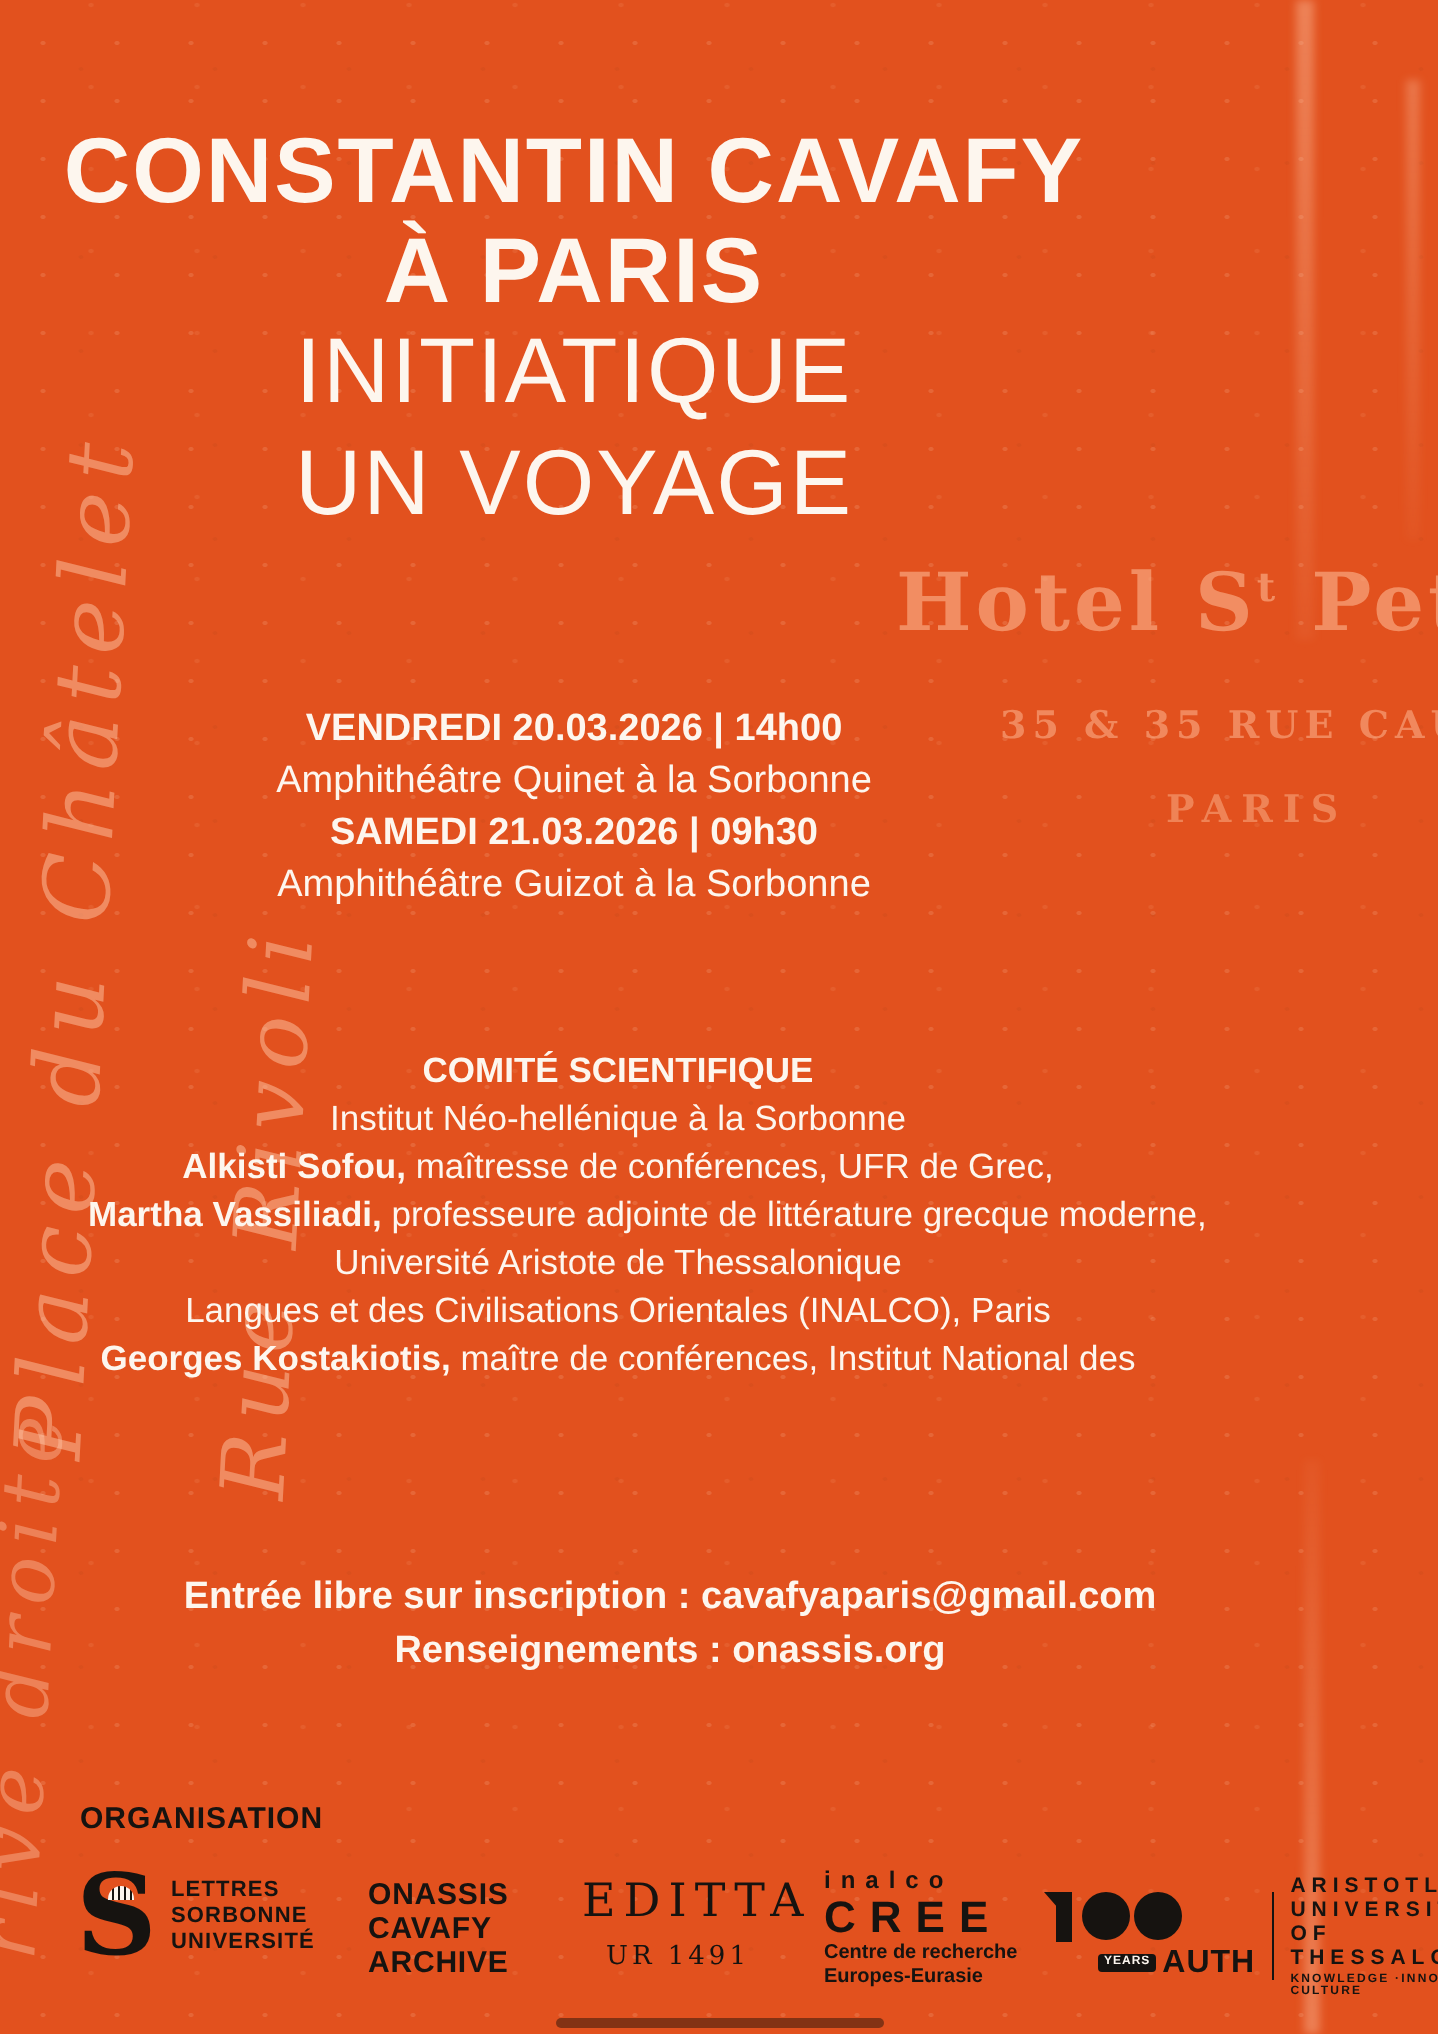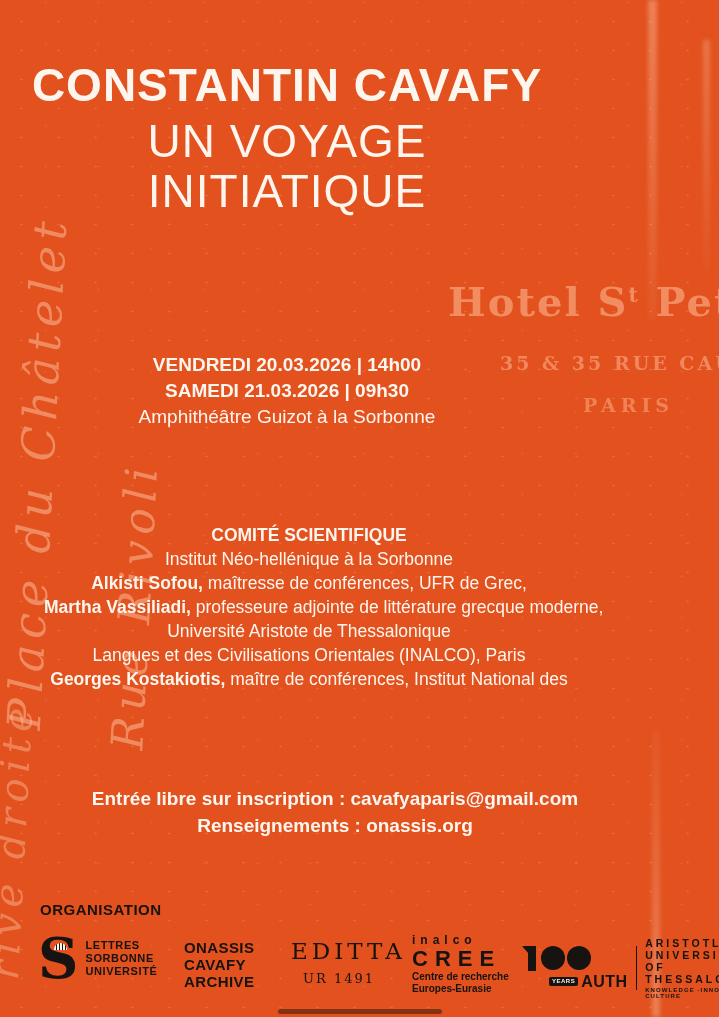--- a/index.html
+++ b/index.html
@@ -128,26 +128,28 @@
   <div class="hw hw1">Place du Châtelet</div>
   <div class="hw hw2">Rue Rivoli</div>
   <div class="hw hw3">rive droite</div>
 
   <div class="lh lh-title"><span>Hotel S</span><sup>t</sup><span> Petersb</span></div>
   <div class="lh lh-address">35 &amp; 35 RUE CAUMAR</div>
   <div class="lh lh-city">PARIS</div>
 
   <div class="center-block title-block">
     <div class="title-bold">CONSTANTIN CAVAFY</div>
+    <div class="title-bold">À PARIS</div>
+    <div class="title-light">INITIATIQUE</div>
     <div class="title-light title-gap">UN VOYAGE</div>
-    <div class="title-light">INITIATIQUE</div>
   </div>
 
   <div class="center-block dates-block">
     <div class="bold">VENDREDI 20.03.2026 | 14h00</div>
+    <div>Amphithéâtre Quinet à la Sorbonne</div>
     <div class="bold">SAMEDI 21.03.2026 | 09h30</div>
     <div>Amphithéâtre Guizot à la Sorbonne</div>
   </div>
 
   <div class="center-block committee-block">
     <div class="c-line bold">COMITÉ SCIENTIFIQUE</div>
     <div class="c-line">Institut Néo-hellénique à la Sorbonne</div>
     <div class="c-line"><span class="bold">Alkisti Sofou,</span><span> maîtresse de conférences, UFR de Grec,</span></div>
     <div class="c-line"><span class="bold">Martha Vassiliadi,</span><span> professeure adjointe de littérature grecque moderne,</span></div>
     <div class="c-line">Université Aristote de Thessalonique</div>

